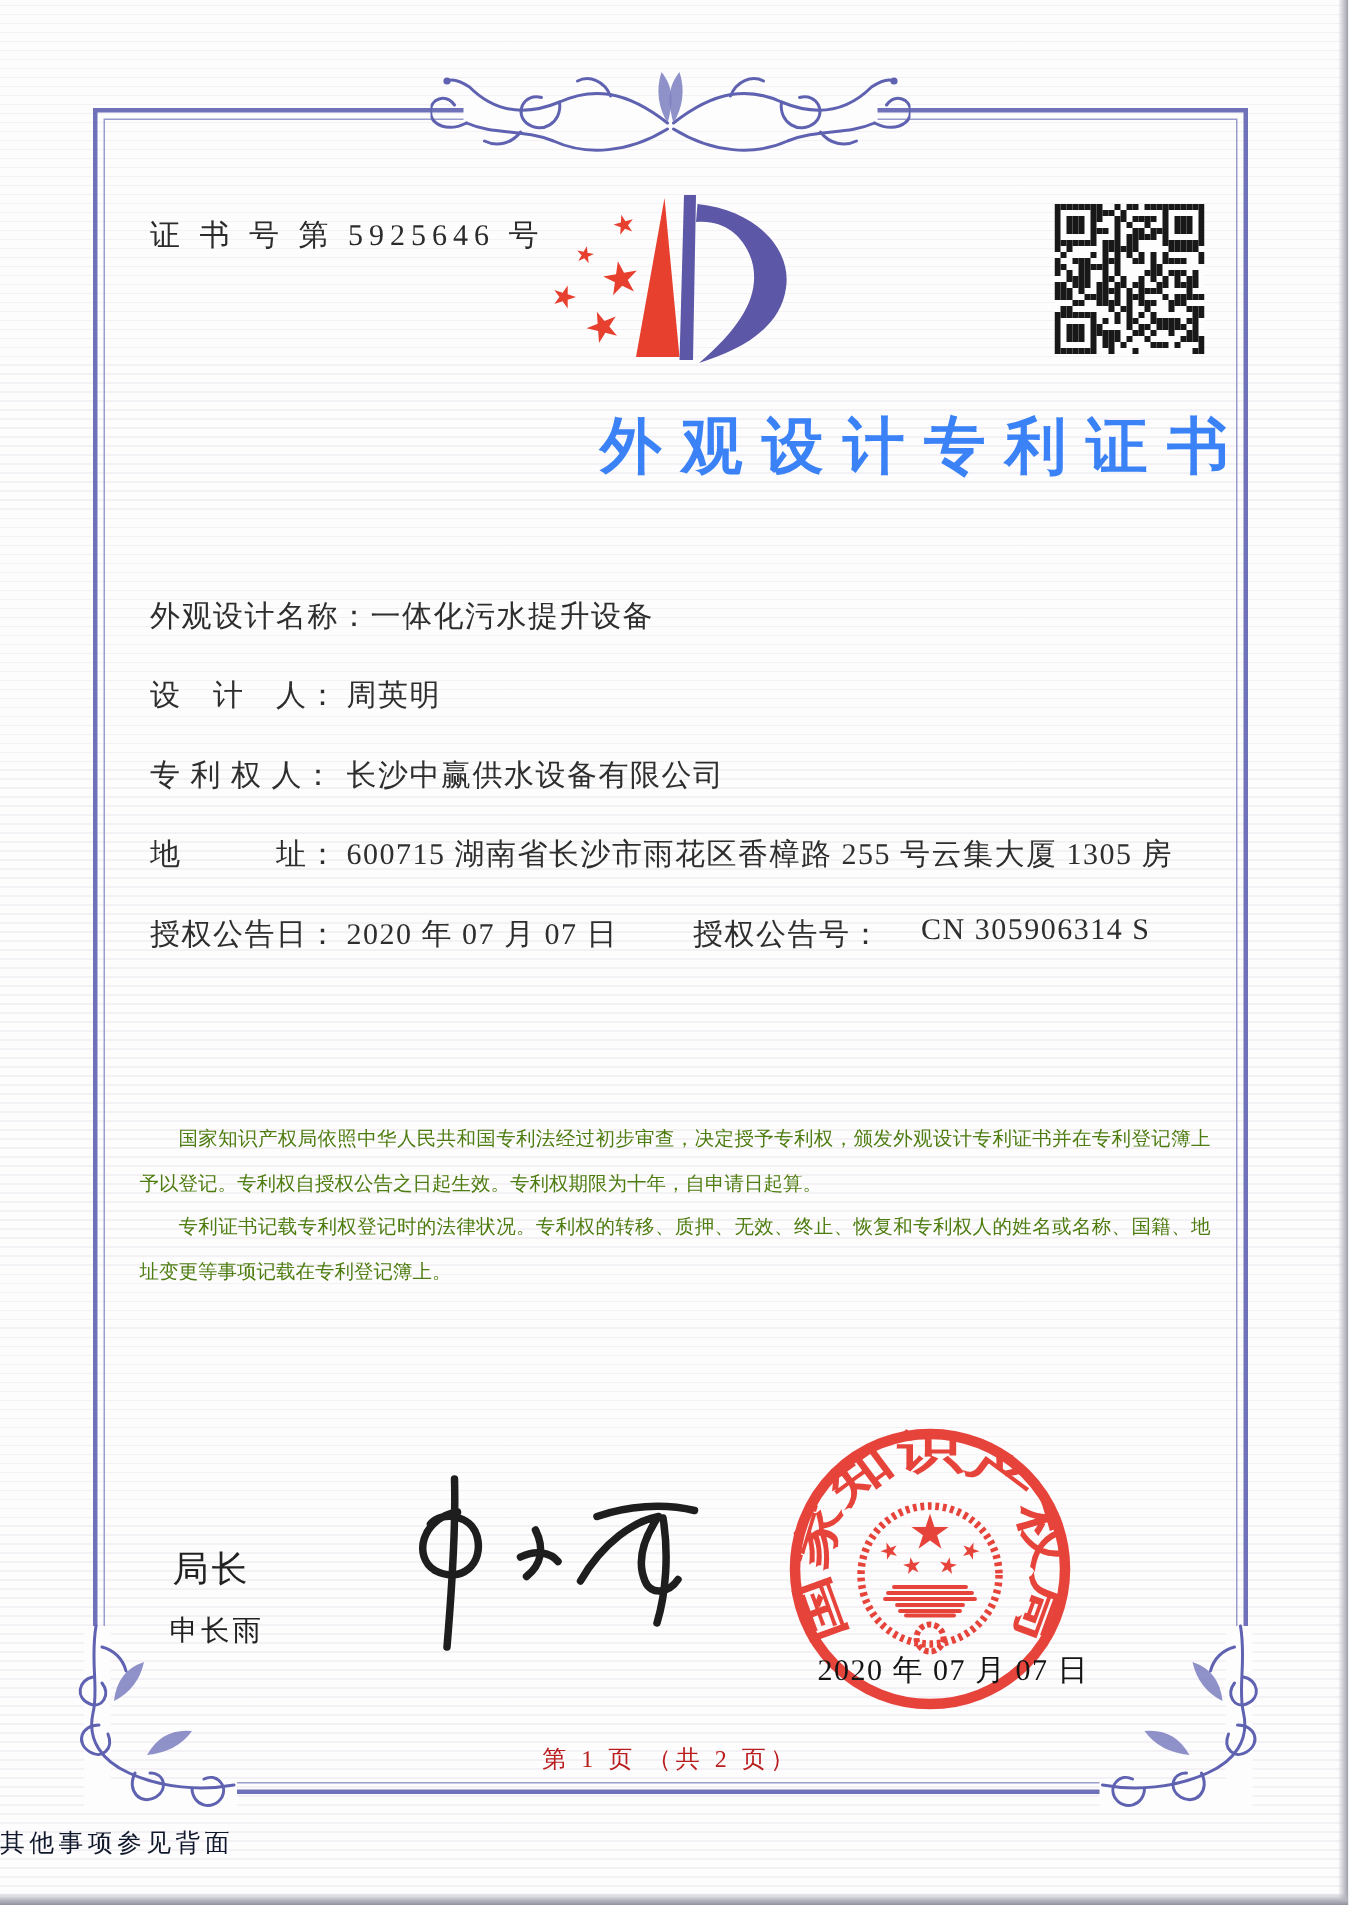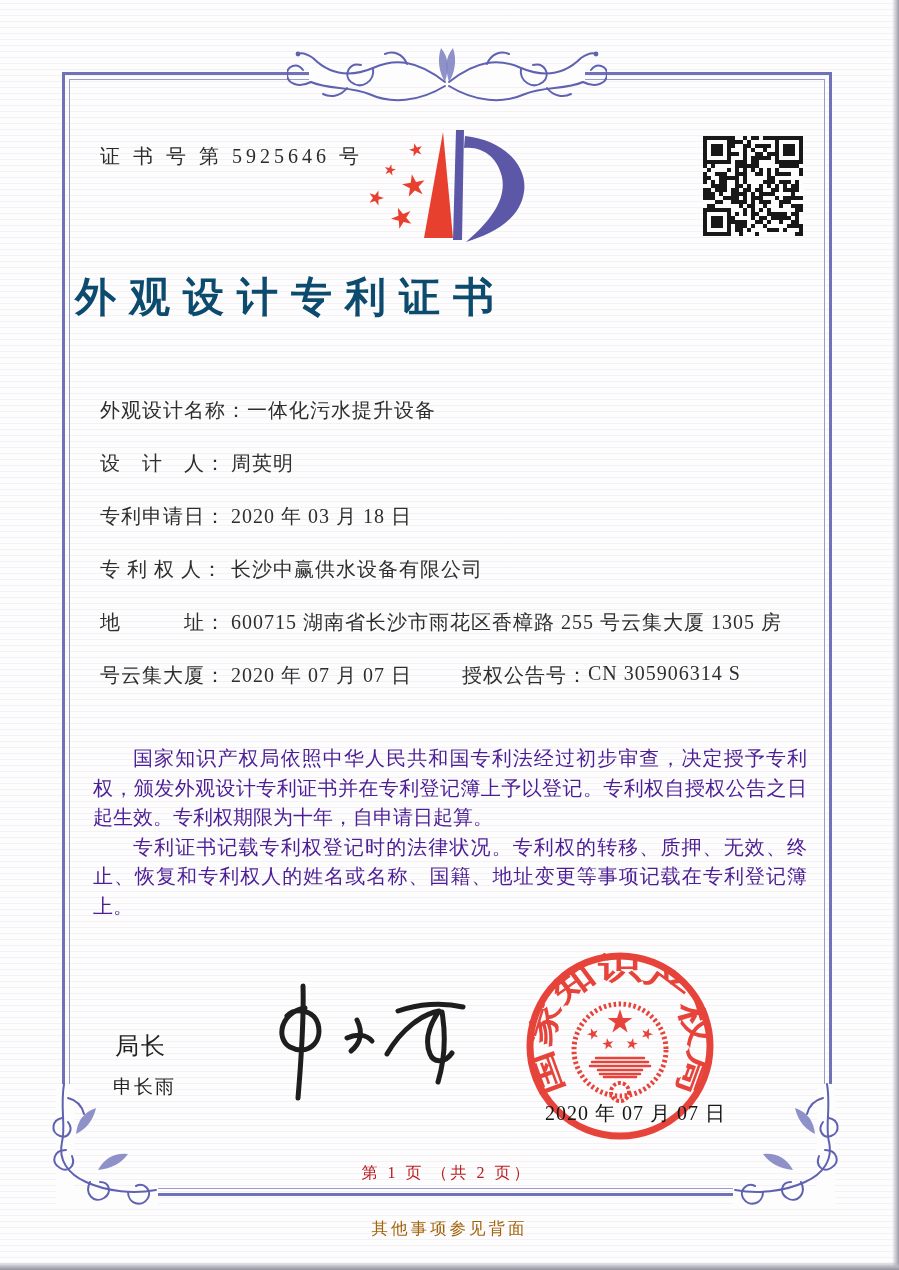--- a/index.html
+++ b/index.html
@@ -24,46 +24,46 @@
   .frame-outer{ position:absolute; left:62px; top:72px; width:770px; height:1124px;
     border:3px solid #6f72b8; }
   .frame-inner{ position:absolute; left:69px; top:79px; width:756px; height:1110px;
     border:1px solid #9a9ccb; }
 
   .ornament { position:absolute; pointer-events:none; }
 
   .cert-no{ position:absolute; left:100px; top:143px; font-size:20px;
     letter-spacing:4px; color:#2b2b2b; }
 
-  .title{ position:absolute; left:62px; top:270px; width:770px; text-align:left;
-    font-size:41px; font-weight:700; color:#0c4a6e; letter-spacing:13px; text-indent:13px; }
+  .title{ position:absolute; left:62px; top:270px; width:770px; text-align:right;
+    font-size:41px; font-weight:700; color:#3b82f6; letter-spacing:13px; text-indent:13px; }
 
   .fields{ position:absolute; left:100px; top:384px; width:720px; }
   .field-row{ height:53px; display:flex; align-items:center;
     font-size:20px; color:#2e2e2e; letter-spacing:1px; }
   .field-label{ display:inline-block; min-width:131px; white-space:nowrap; }
   .field-value{ white-space:nowrap; }
-  .field-group2{ margin-left:50px; display:flex; }
+  .field-group2{ margin-left:50px; display:flex;gap:26px; }
 
   .paras{ position:absolute; left:93px; top:744px; width:714px;
-    font-size:20px; line-height:29.5px; color:#4c1d95; text-align:justify; }
+    font-size:13px; line-height:29.5px; color:#4d7c0f; text-align:justify; }
   .paras p{ text-indent:2em; }
 
   .director-title{ position:absolute; left:115px; top:1030px; font-size:24px; color:#222; letter-spacing:2px; }
   .director-name{ position:absolute; left:113px; top:1074px; font-size:19px; color:#222; letter-spacing:2px; }
 
   .signature{ position:absolute; left:235px; top:980px; z-index:3; }
   .seal{ position:absolute; left:520px; top:946px; z-index:2; }
   .seal-date{ position:absolute; left:545px; top:1100px; z-index:3; font-size:20px;
     color:#141414; letter-spacing:1px; white-space:nowrap; }
 
   .page-info{ position:absolute; left:62px; top:1163px; width:770px; text-align:center;
     font-size:16px; letter-spacing:3px; color:#b91c1c; }
-  .back-note{ position:absolute; left:0; top:1218px; width:899px; text-align:center;
-    font-size:16.5px; letter-spacing:3px; color:#a16207; }
+  .back-note{ position:absolute; left:0; top:1218px; width:899px; 
+    font-size:16.5px; letter-spacing:3px; color:#0f172a; }
 
   .qr{ position:absolute; left:703px; top:136px; }
 </style>
 </head>
 <body>
 
 <div class="page">
 
   <div class="frame-outer"></div>
   <div class="frame-inner"></div>
@@ -485,33 +485,29 @@
   <div class="fields">
     <div class="field-row">
       <span class="field-label">外观设计名称：</span>
       <span class="field-value">一体化污水提升设备</span>
     </div>
     <div class="field-row">
       <span class="field-label">设　计　人：</span>
       <span class="field-value">周英明</span>
     </div>
     <div class="field-row">
-      <span class="field-label">专利申请日：</span>
-      <span class="field-value">2020 年 03 月 18 日</span>
-    </div>
-    <div class="field-row">
       <span class="field-label">专 利 权 人：</span>
       <span class="field-value">长沙中赢供水设备有限公司</span>
     </div>
     <div class="field-row">
       <span class="field-label">地　　　址：</span>
       <span class="field-value">600715 湖南省长沙市雨花区香樟路 255 号云集大厦 1305 房</span>
     </div>
     <div class="field-row">
-      <span class="field-label">号云集大厦：</span>
+      <span class="field-label">授权公告日：</span>
       <span class="field-value">2020 年 07 月 07 日</span>
       <span class="field-group2">
         <span class="field-label" style="min-width:0;">授权公告号：</span>
         <span class="field-value">CN 305906314 S</span>
       </span>
     </div>
   </div>
 
   <div class="paras">
     <p>国家知识产权局依照中华人民共和国专利法经过初步审查，决定授予专利权，颁发外观设计专利证书并在专利登记簿上予以登记。专利权自授权公告之日起生效。专利权期限为十年，自申请日起算。</p>

